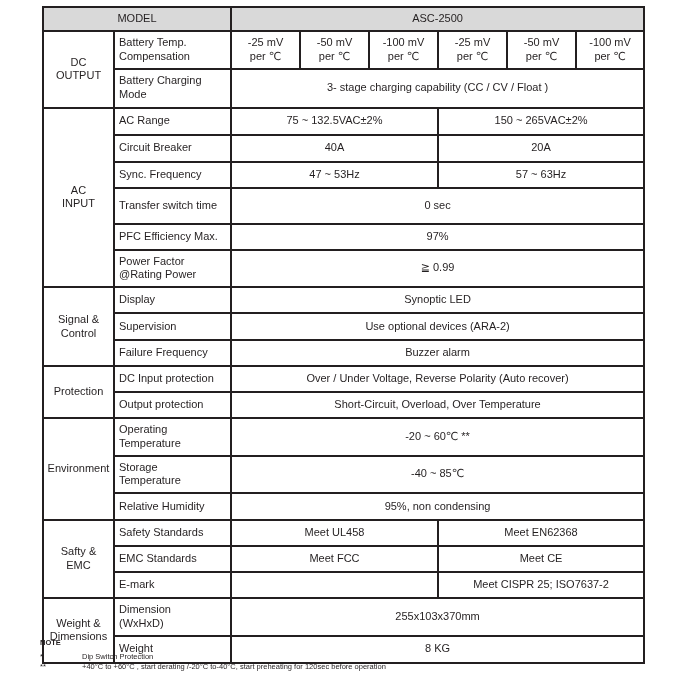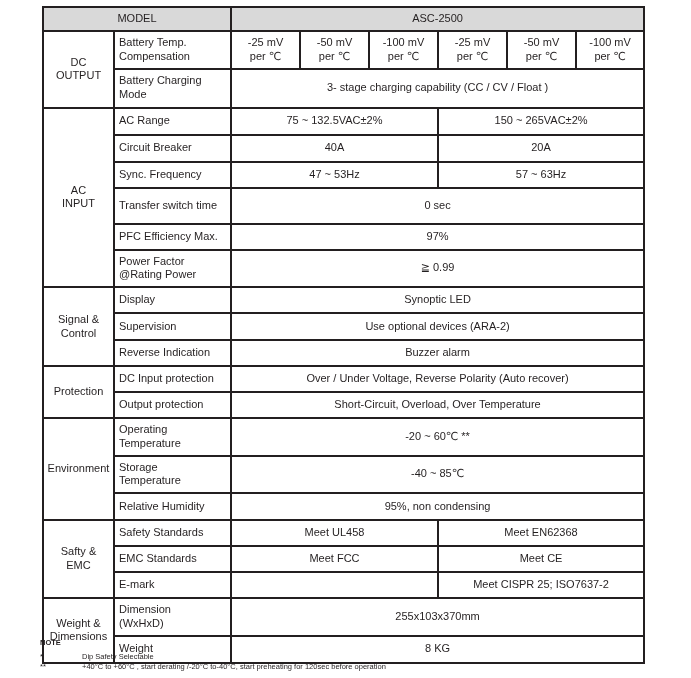--- a/index.html
+++ b/index.html
@@ -158,21 +158,21 @@
     <td class="val" colspan="6">Synoptic LED</td>
   </tr>
   <tr style="height:27px">
     <td class="lbl">
           <div>Supervision</div>
         </td>
     <td class="val" colspan="6">Use optional devices (ARA-2)</td>
   </tr>
   <tr style="height:26px">
     <td class="lbl">
-          <div>Reverse Indication</div>
+          <div>Failure Frequency</div>
         </td>
     <td class="val" colspan="6">Buzzer alarm</td>
   </tr>
 
   <tr style="height:26px">
     <td class="sec" rowspan="2">
       <div>Protection</div>
     </td>
     <td class="lbl">
           <div>DC Input protection</div>
@@ -253,19 +253,19 @@
         </td>
     <td class="val" colspan="6">8 KG</td>
   </tr>
 </tbody>
   </table>
 
 <div class="note">
   <div class="title">NOTE</div>
   <div class="item">
     <span class="mark">*</span>
-    <span class="text">Dip Safety Selectable</span>
+    <span class="text">Dip Switch Protection</span>
   </div>
   <div class="item">
     <span class="mark">**</span>
     <span class="text">+40°C to +60°C , start derating /-20°C to-40°C, start preheating for 120sec before operation</span>
   </div>
 </div>
 
 </body></html>

